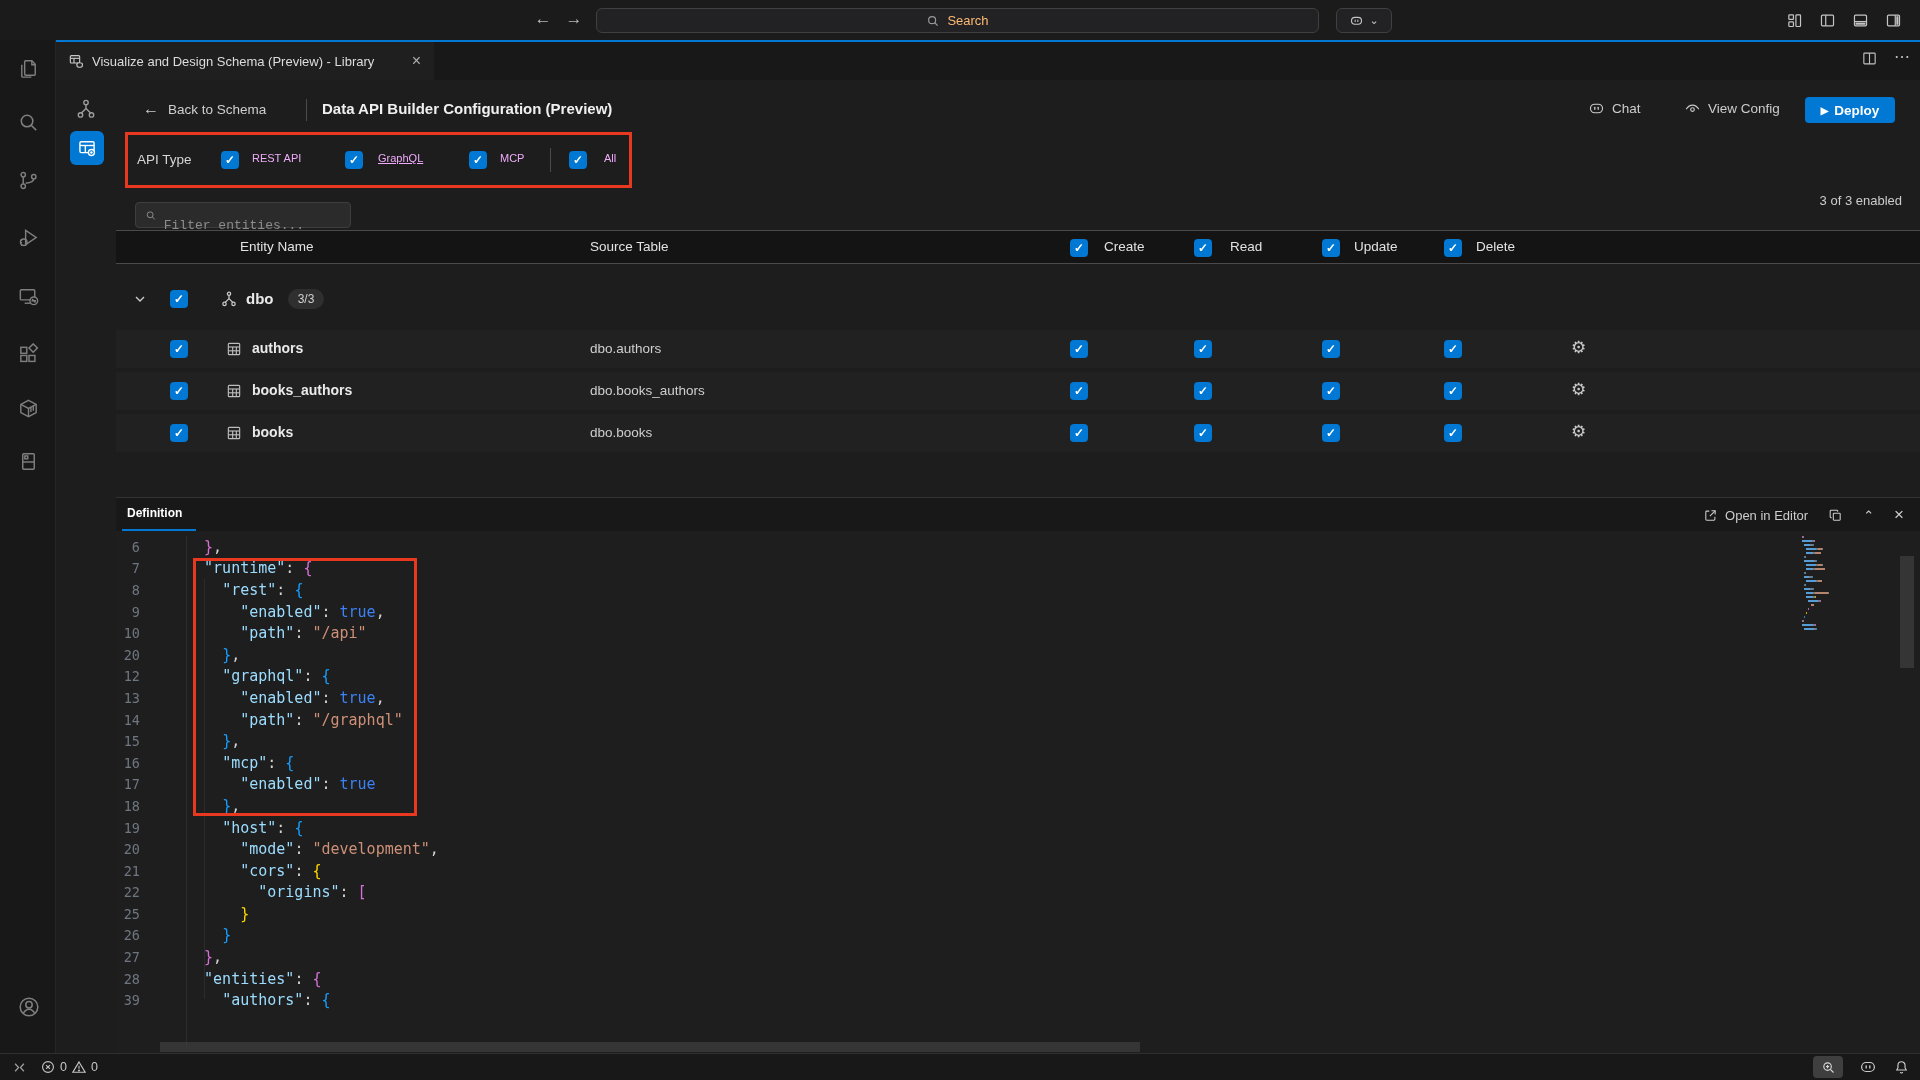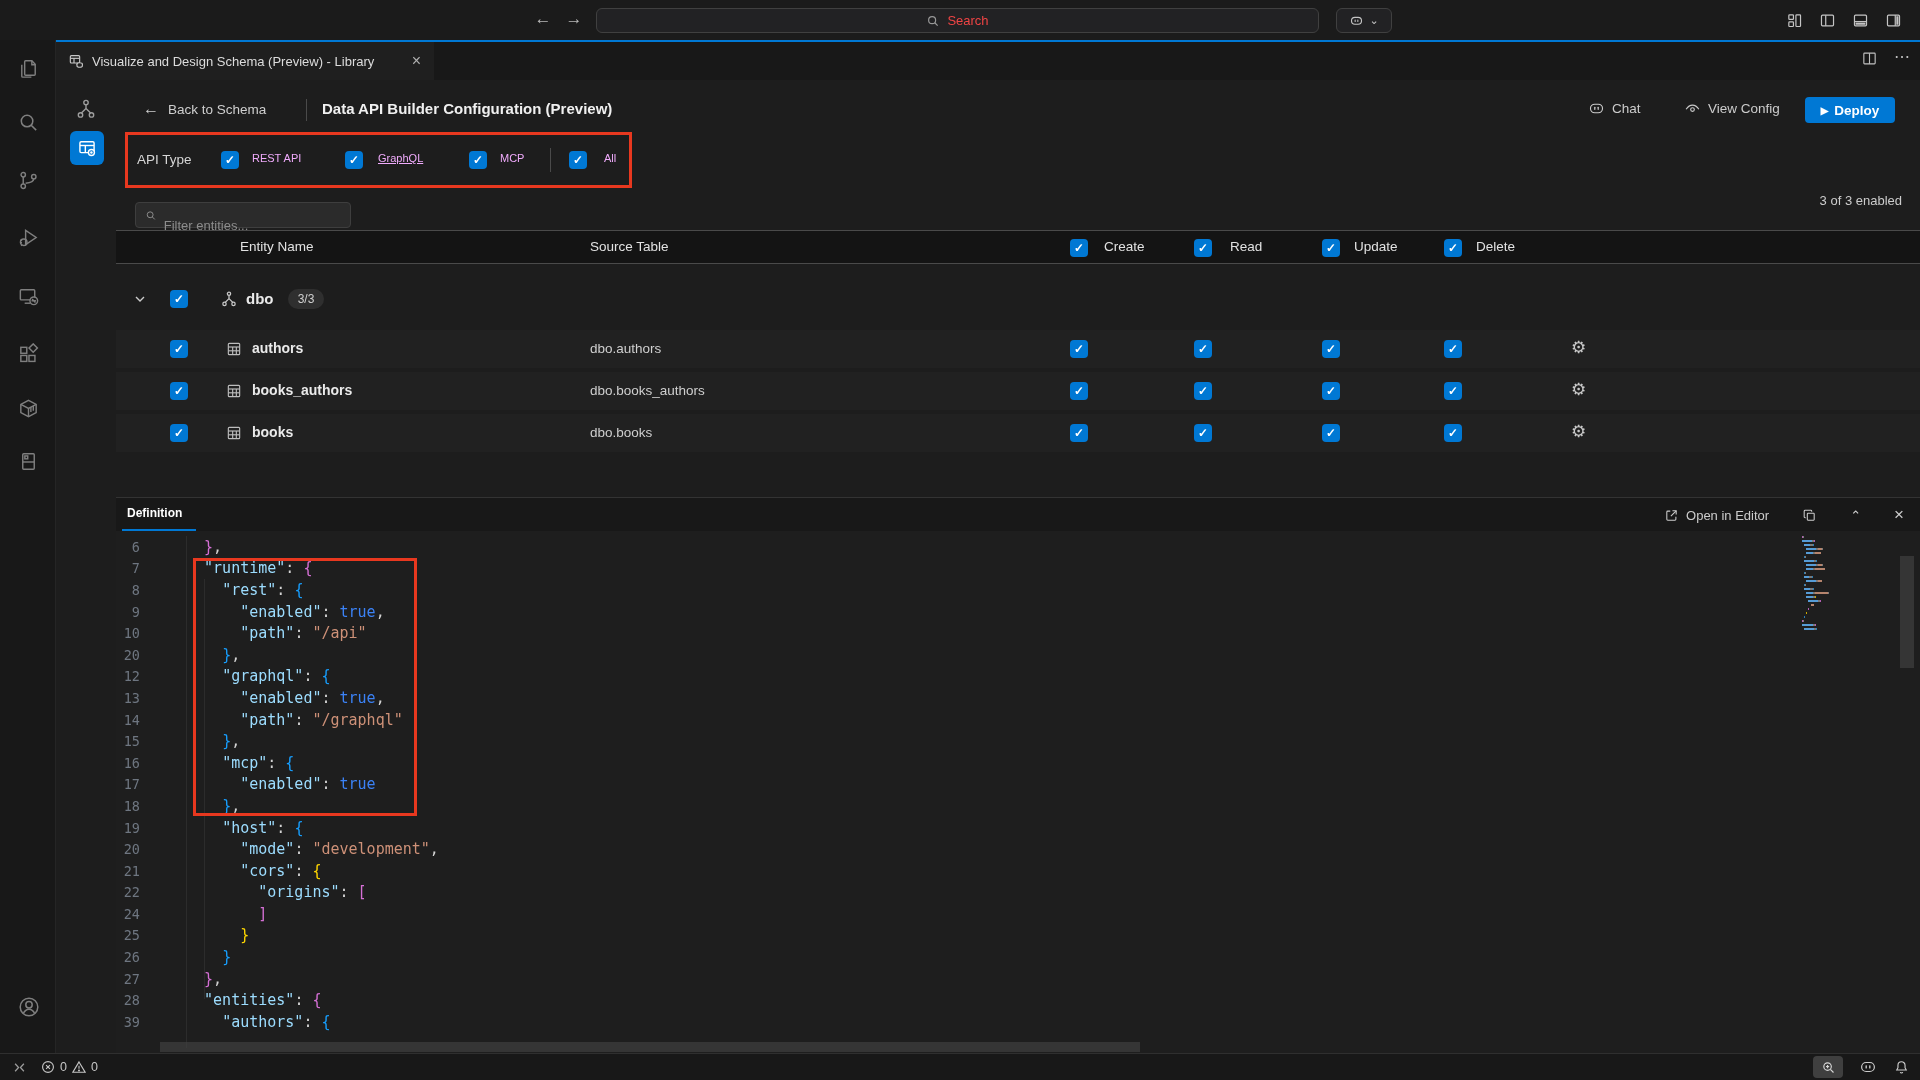--- a/index.html
+++ b/index.html
@@ -6,21 +6,21 @@
   *{box-sizing:border-box; margin:0; padding:0;}
   html,body{width:1920px;height:1080px;background:#1d1d1d;overflow:hidden;}
   body{font-family:"Liberation Sans",sans-serif;color:#cccccc;}
   #app{position:relative;width:1920px;height:1080px;background:#1d1d1d;overflow:hidden;}
   svg{display:block;}
 
   
   .titlebar{position:absolute;left:0;top:0;width:1920px;height:40px;background:#1b1b1b;}
   .nav-arrow{position:absolute;top:9px;font-size:17px;color:#b8b8b8;width:22px;text-align:center;cursor:pointer;}
   .cmd-center{position:absolute;left:596px;top:8px;width:723px;height:25px;background:#222224;
-    border:1px solid #404040;border-radius:6px;display:flex;align-items:center;justify-content:center;gap:7px;color:#ef4444;font-size:13px;cursor:pointer;}
+    border:1px solid #404040;border-radius:6px;display:flex;align-items:center;justify-content:center;gap:7px;color:#fdba74;font-size:13px;cursor:pointer;}
   .copilot-btn{position:absolute;left:1336px;top:8px;width:56px;height:25px;border:1px solid #404040;background:#222224;
     border-radius:6px;display:flex;align-items:center;justify-content:center;gap:5px;color:#c5c5c5;cursor:pointer;}
   .tb-icon{position:absolute;top:12px;color:#c5c5c5;cursor:pointer;}
 
   
   .activitybar{position:absolute;left:0;top:40px;width:56px;height:1013px;background:#181818;border-right:1px solid #252525;}
   .act-icon{position:absolute;left:17px;color:#7f7f7f;cursor:pointer;}
   .act-gear{position:absolute;left:16px;color:#7f7f7f;font-size:23px;cursor:pointer;line-height:1;}
 
   
@@ -50,40 +50,40 @@
 
   .api-label{position:absolute;left:137px;top:152px;font-size:13.5px;color:#d6d6d6;}
   .api-divider{position:absolute;left:550px;top:148px;width:1px;height:24px;background:#4a4a4a;}
 
   .cb{position:absolute;width:18px;height:18px;border-radius:4px;background:var(--accent);
     display:flex;align-items:center;justify-content:center;font-size:12px;font-weight:700;color:#fff;cursor:pointer;}
   .api-opt-label{position:absolute;font-size:11px;color:#f0abfc;}
 
   .filter-box{position:absolute;left:135px;top:202px;width:216px;height:26px;background:#2b2b2b;border:1px solid #3e3e3e;
     border-radius:4px;display:flex;align-items:center;gap:7px;padding:0 9px;}
-  .filter-box input{background:transparent;border:none;outline:none;color:#bef264;font-size:13px;width:100%;font-family:Liberation Sans, sans-serif;margin-top:20px;}
+  .filter-box input{background:transparent;border:none;outline:none;color:#bef264;font-size:13px;width:100%;font-family:Liberation Mono, monospace;margin-top:20px;}
   .filter-box input::placeholder{color:#8c8c8c;}
   .enabled-summary{position:absolute;right:18px;top:193px;font-size:13px;color:#cccccc;}
 
   .tbl-header{position:absolute;left:116px;top:230px;width:1804px;height:34px;background:#141414;border-top:1px solid #4a4a4a;border-bottom:1px solid #4a4a4a;}
   .tbl-header .col{position:absolute;top:8px;font-size:13.5px;color:#e2e2e2;}
   .group-row{position:absolute;left:116px;top:280px;width:1804px;height:38px;}
   .erow{position:absolute;left:116px;width:1804px;height:38px;background:#212121;}
   .erow .name, .group-row .name{position:absolute;font-size:14px;font-weight:700;color:#eaeaea;}
   .erow .source{position:absolute;left:474px;top:11px;font-size:13.5px;color:#cfcfcf;}
   .badge{position:absolute;left:172px;top:9px;min-width:36px;height:20px;background:#2f2f2f;border-radius:10px;
     display:flex;align-items:center;justify-content:center;font-size:12px;color:#cfcfcf;padding:0 8px;}
   .gear{position:absolute;left:1455px;top:9px;font-size:17px;color:#c9c9c9;cursor:pointer;line-height:1;}
   .row-icon{position:absolute;left:110px;top:11px;color:#bdbdbd;}
 
   
   .def-header{position:absolute;left:116px;top:497px;width:1804px;height:34px;background:#181818;border-top:1px solid #333333;}
   .def-title{position:absolute;left:11px;top:8px;font-size:12px;font-weight:600;color:#ffffff;}
   .def-underline{position:absolute;left:6px;top:31px;width:74px;height:3px;background:var(--accent);}
-  .def-actions{position:absolute;right:16px;top:0;height:34px;display:flex;align-items:center;gap:33px;color:#cccccc;}
+  .def-actions{position:absolute;right:16px;top:0;height:34px;display:flex;align-items:center;gap:20px;color:#cccccc;}
   .def-open{display:flex;align-items:center;gap:7px;font-size:13px;cursor:pointer;}
   .def-chev{font-size:13px;cursor:pointer;color:#cccccc;}
   .def-close{font-size:17px;cursor:pointer;color:#cccccc;}
 
   .code-area{position:absolute;left:116px;top:531px;width:1804px;height:522px;background:#1e1e1e;overflow:hidden;}
   #code-lines{position:absolute;left:0;top:5px;width:100%;font-family:"DejaVu Sans Mono",monospace;}
   .code-line{display:flex;height:21.6px;align-items:center;}
   .ln{width:47px;text-align:right;padding-right:23px;color:#6e7681;font-size:13.5px;flex:none;}
   .lc{white-space:pre;font-size:15px;padding-left:23px;}
   .tk-k{color:#9cdcfe;} .tk-s{color:#ce9178;} .tk-v{color:#3b82f6;} .tk-p{color:#d4d4d4;}
@@ -493,24 +493,20 @@
           <span class="ln">20</span>
           <span class="lc"><span class="tk-p">      </span><span class="tk-k">"mode"</span><span class="tk-p">: </span><span class="tk-s">"development"</span><span class="tk-p">,</span></span>
         </div>
         <div class="code-line">
           <span class="ln">21</span>
           <span class="lc"><span class="tk-p">      </span><span class="tk-k">"cors"</span><span class="tk-p">: </span><span class="tk-b3">{</span></span>
         </div>
         <div class="code-line">
           <span class="ln">22</span>
           <span class="lc"><span class="tk-p">        </span><span class="tk-k">"origins"</span><span class="tk-p">: </span><span class="tk-b1">[</span></span>
-        </div>
-        <div class="code-line">
-          <span class="ln">24</span>
-          <span class="lc"><span class="tk-p">        </span><span class="tk-b1">]</span></span>
         </div>
         <div class="code-line">
           <span class="ln">25</span>
           <span class="lc"><span class="tk-p">      </span><span class="tk-b3">}</span></span>
         </div>
         <div class="code-line">
           <span class="ln">26</span>
           <span class="lc"><span class="tk-p">    </span><span class="tk-b2">}</span></span>
         </div>
         <div class="code-line">

